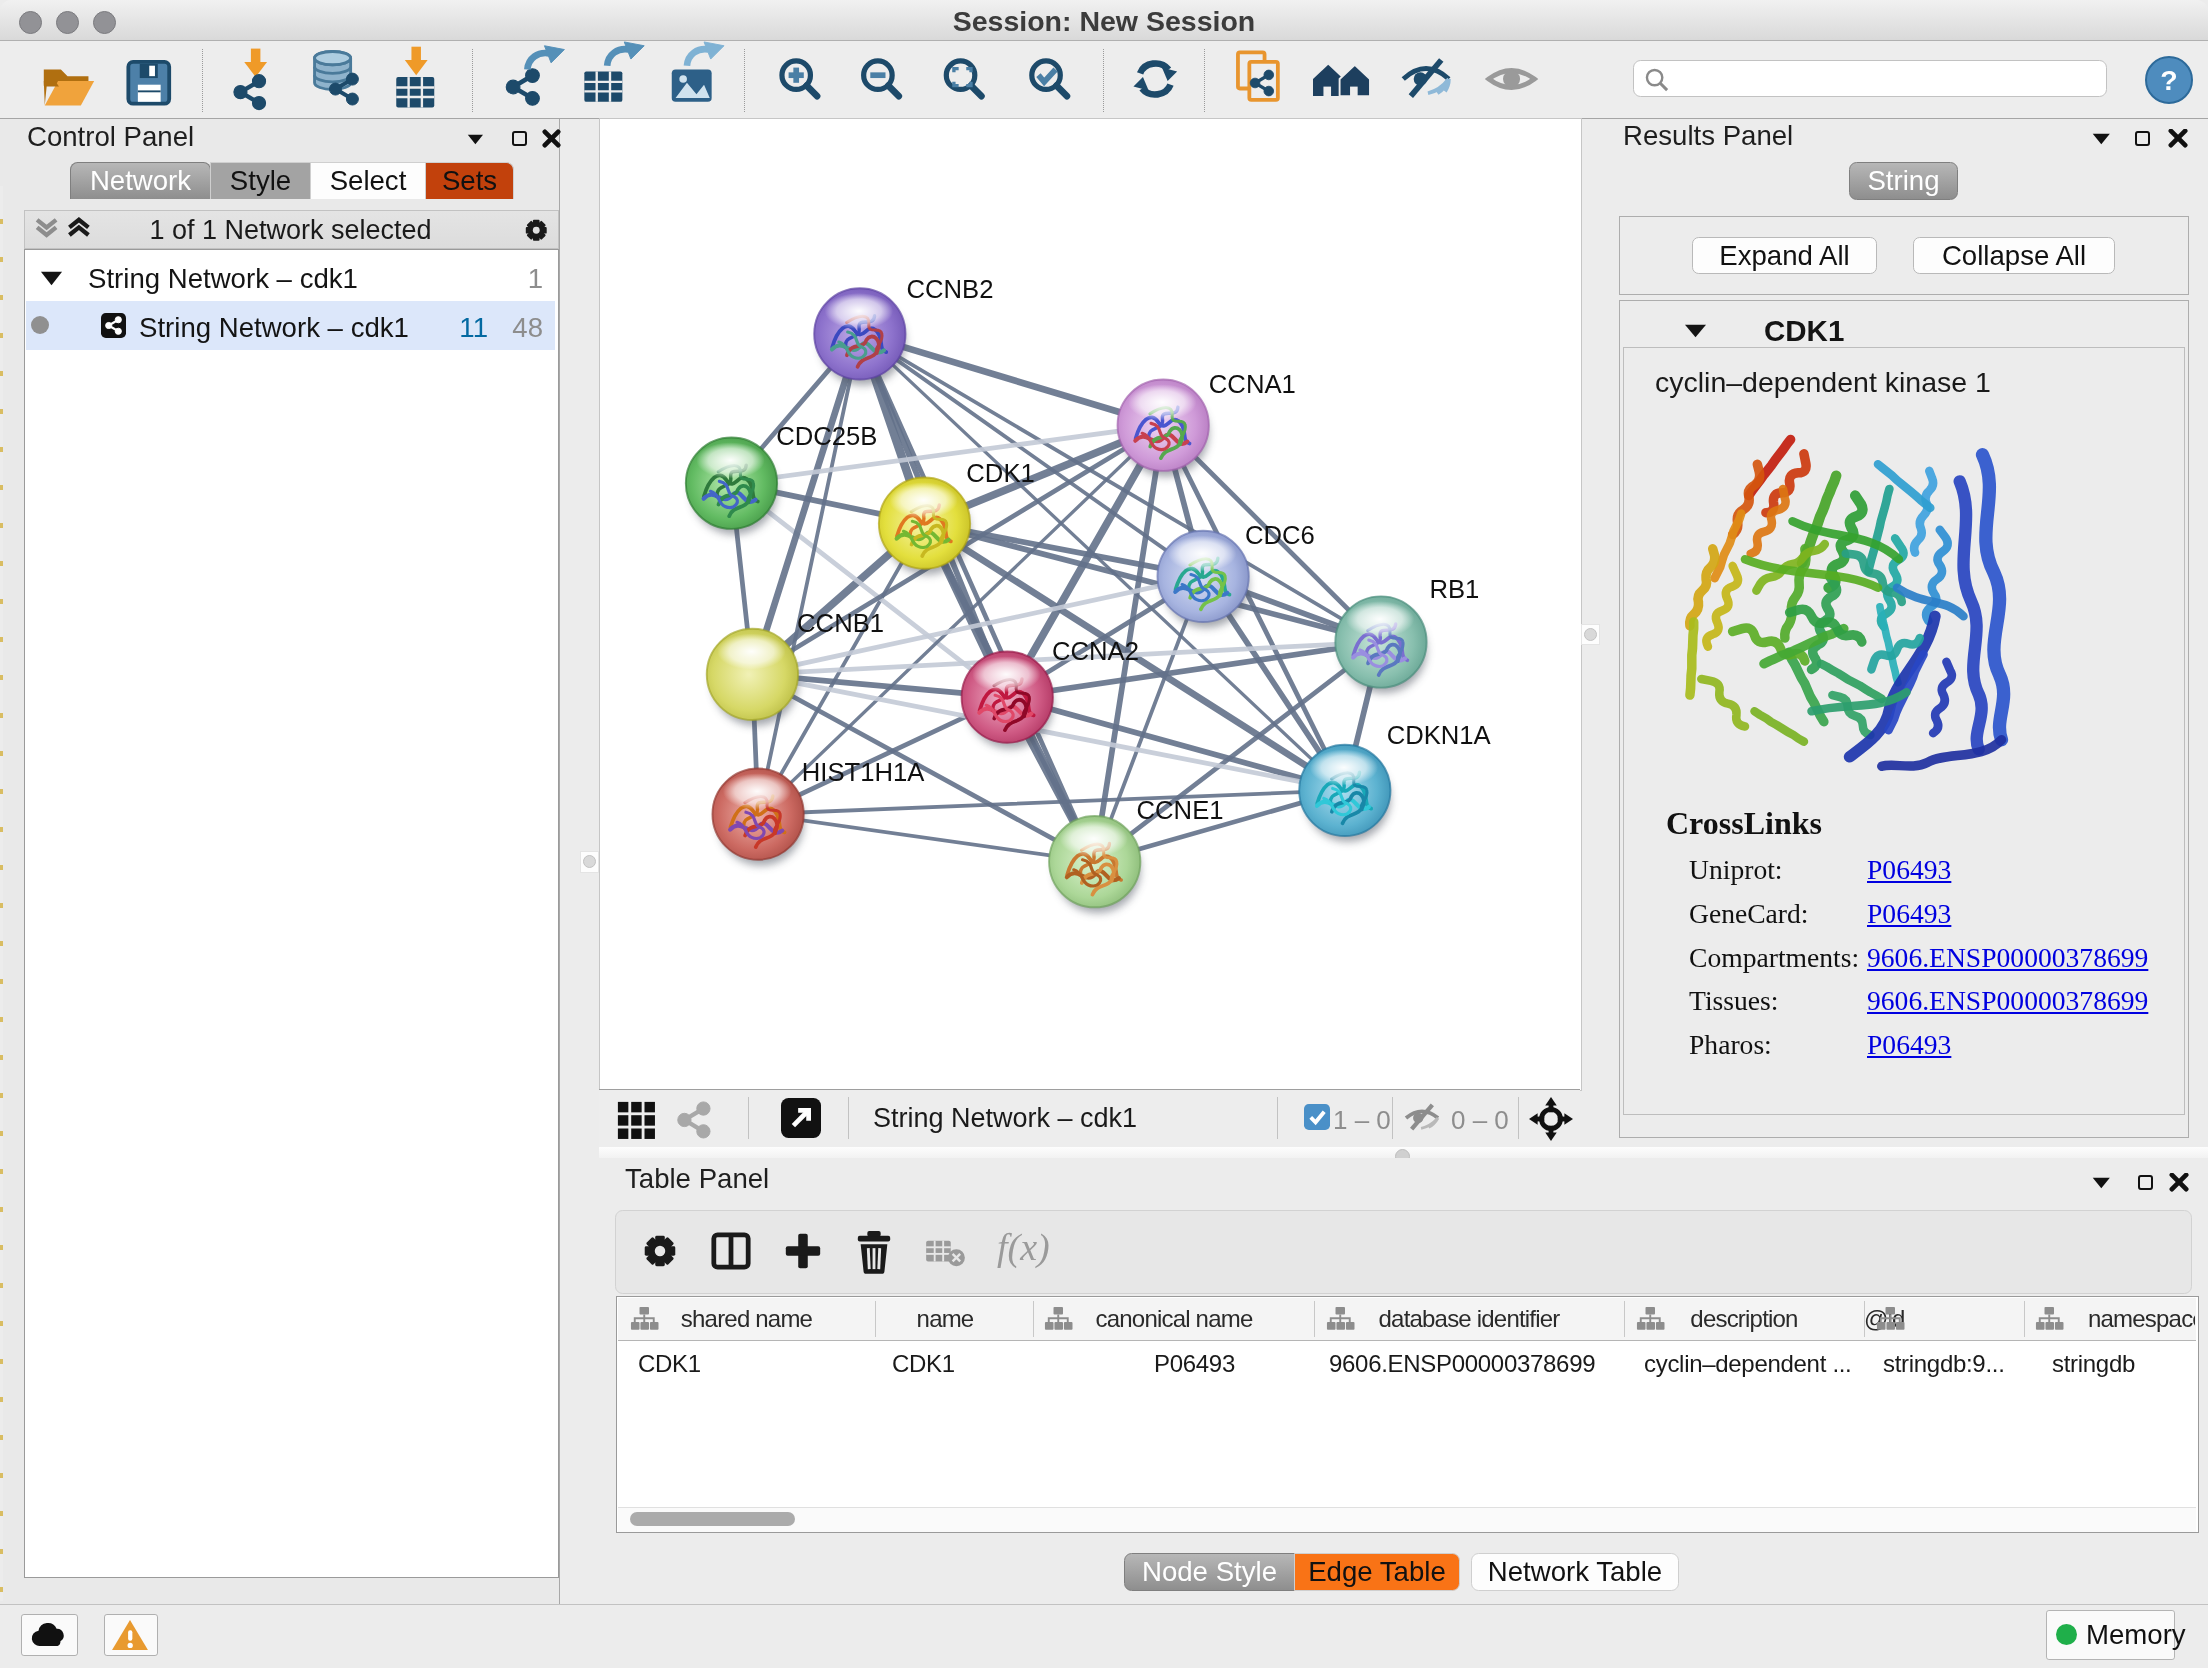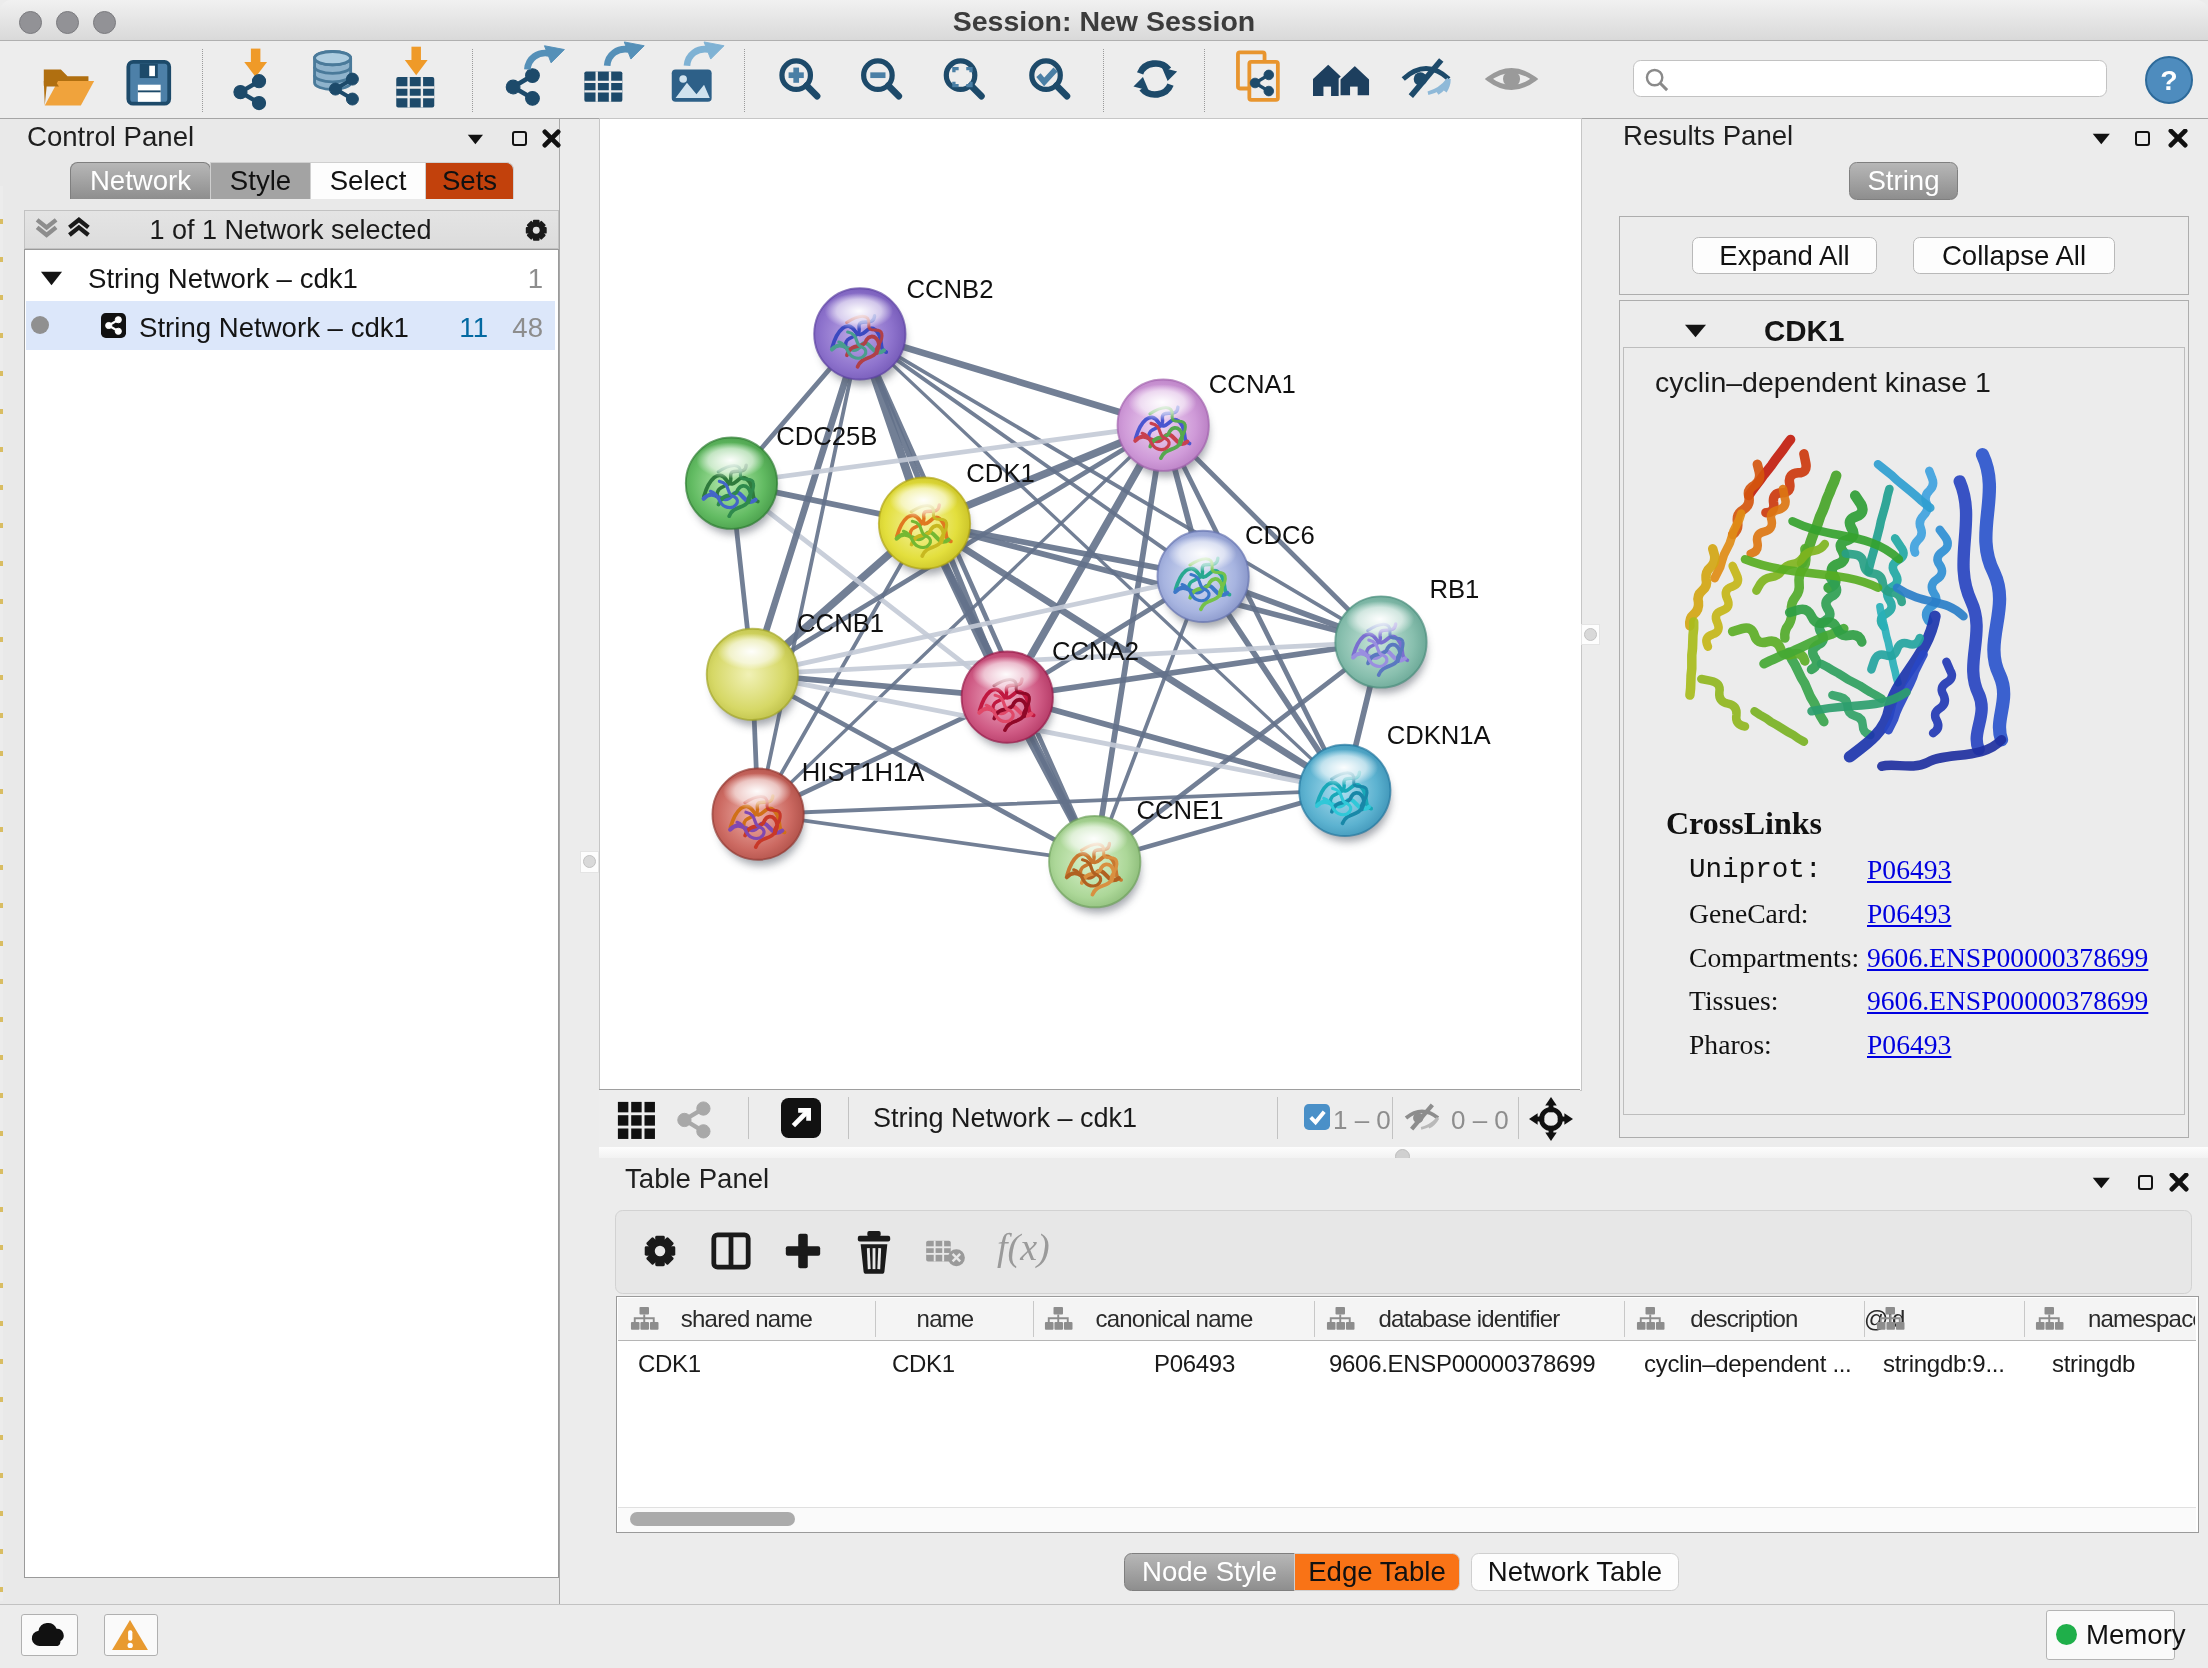--- a/index.html
+++ b/index.html
@@ -623,21 +623,21 @@
 <path d="M233,256 Q233,256 236,247 Q239,238 248,241 Q257,244 260,235 Q263,226 272,229 Q281,232 284,223" stroke="#24a4a0" stroke-width="9"></path>
 <path d="M240,40 Q240,40 245,44 Q250,48 255,52 Q260,57 265,61 Q270,65 275,69 Q280,73 285,78 Q290,82 295,86" stroke="#2f9ed0" stroke-width="9"></path>
 <path d="M150,100 C190,120 230,110 262,140" stroke="#35a22e" stroke-width="9"></path>
 <path d="M100,140 C150,160 200,150 240,170" stroke="#58ac22" stroke-width="9"></path>
 <path d="M170,300 C210,290 240,300 270,280" stroke="#2d9e6e" stroke-width="9"></path>
 <path d="M260,170 C290,190 310,180 330,200" stroke="#2a7ec8" stroke-width="9"></path>
 </g>
 </svg>
 
 <div class="a" style="left:1666px;top:805px;font-family:'Liberation Serif',serif;font-size:32px;font-weight:bold;color:#111">CrossLinks</div>
-<div class="a" style="left:1689px;top:854px;font-family:Liberation Mono, monospace;font-size:27.6px;color:#111">Uniprot:</div>
+<div class="a" style="left:1689px;top:854px;font-family:Liberation Serif, serif;font-size:27.6px;color:#111">Uniprot:</div>
 <div class="a" style="left:1867px;top:854px;font-family:'Liberation Serif',serif;font-size:27.6px;color:#0000e0;text-decoration:underline">P06493</div>
 <div class="a" style="left:1689px;top:898px;font-family:'Liberation Serif',serif;font-size:27.6px;color:#111">GeneCard:</div>
 <div class="a" style="left:1867px;top:898px;font-family:'Liberation Serif',serif;font-size:27.6px;color:#0000e0;text-decoration:underline">P06493</div>
 <div class="a" style="left:1689px;top:942px;font-family:'Liberation Serif',serif;font-size:27.6px;color:#111">Compartments:</div>
 <div class="a" style="left:1867px;top:942px;font-family:'Liberation Serif',serif;font-size:27.6px;color:#0000e0;text-decoration:underline">9606.ENSP00000378699</div>
 <div class="a" style="left:1689px;top:985px;font-family:'Liberation Serif',serif;font-size:27.6px;color:#111">Tissues:</div>
 <div class="a" style="left:1867px;top:985px;font-family:'Liberation Serif',serif;font-size:27.6px;color:#0000e0;text-decoration:underline">9606.ENSP00000378699</div>
 <div class="a" style="left:1689px;top:1029px;font-family:'Liberation Serif',serif;font-size:27.6px;color:#111">Pharos:</div>
 <div class="a" style="left:1867px;top:1029px;font-family:'Liberation Serif',serif;font-size:27.6px;color:#0000e0;text-decoration:underline">P06493</div>
 

